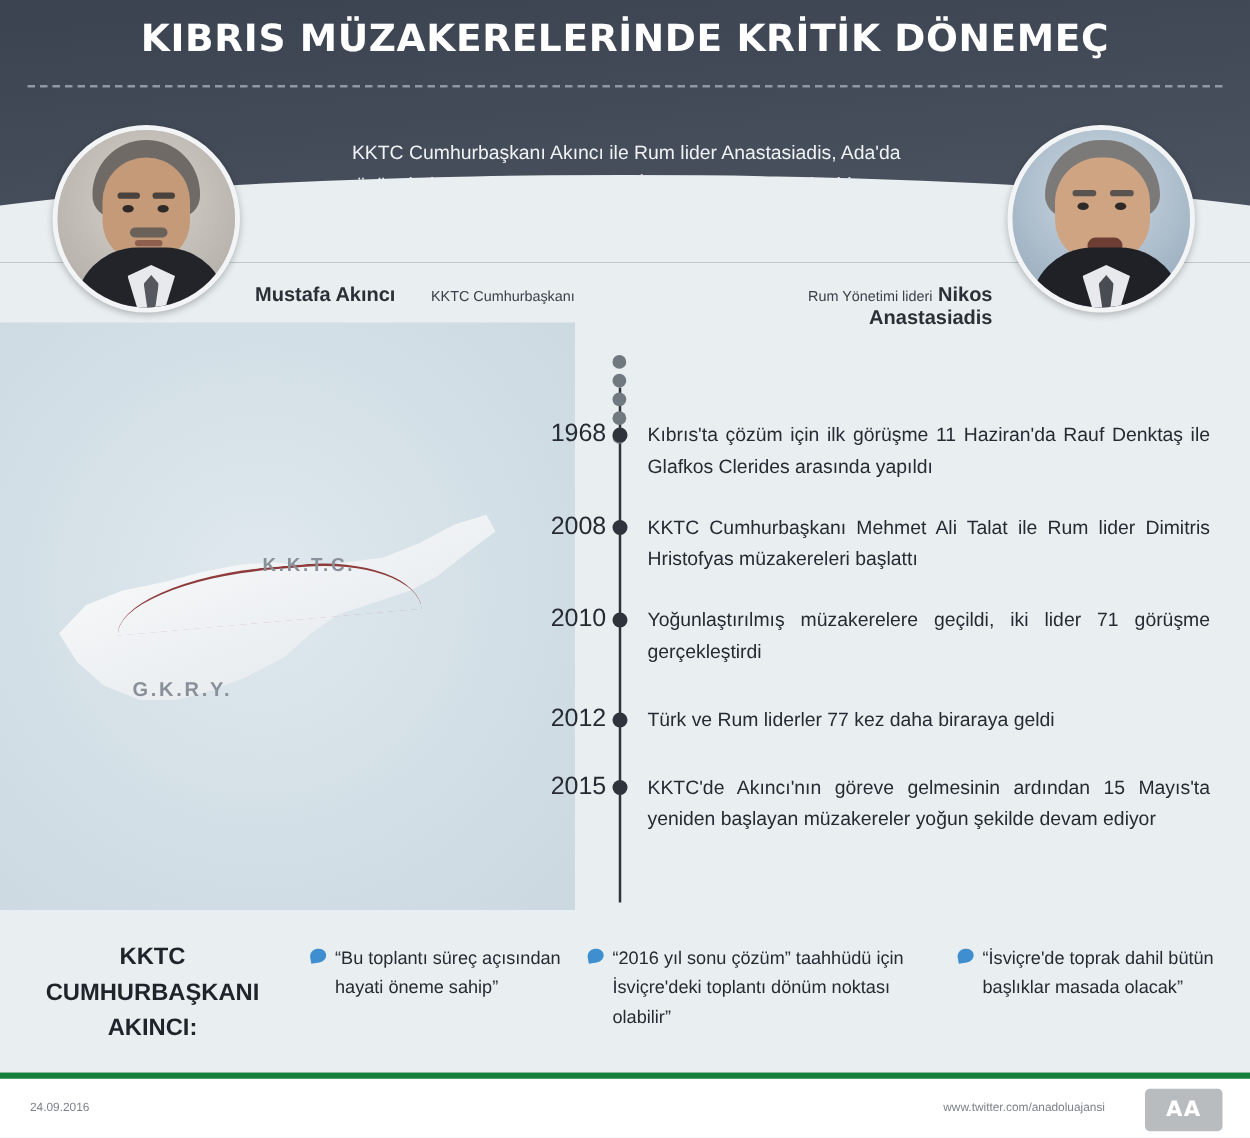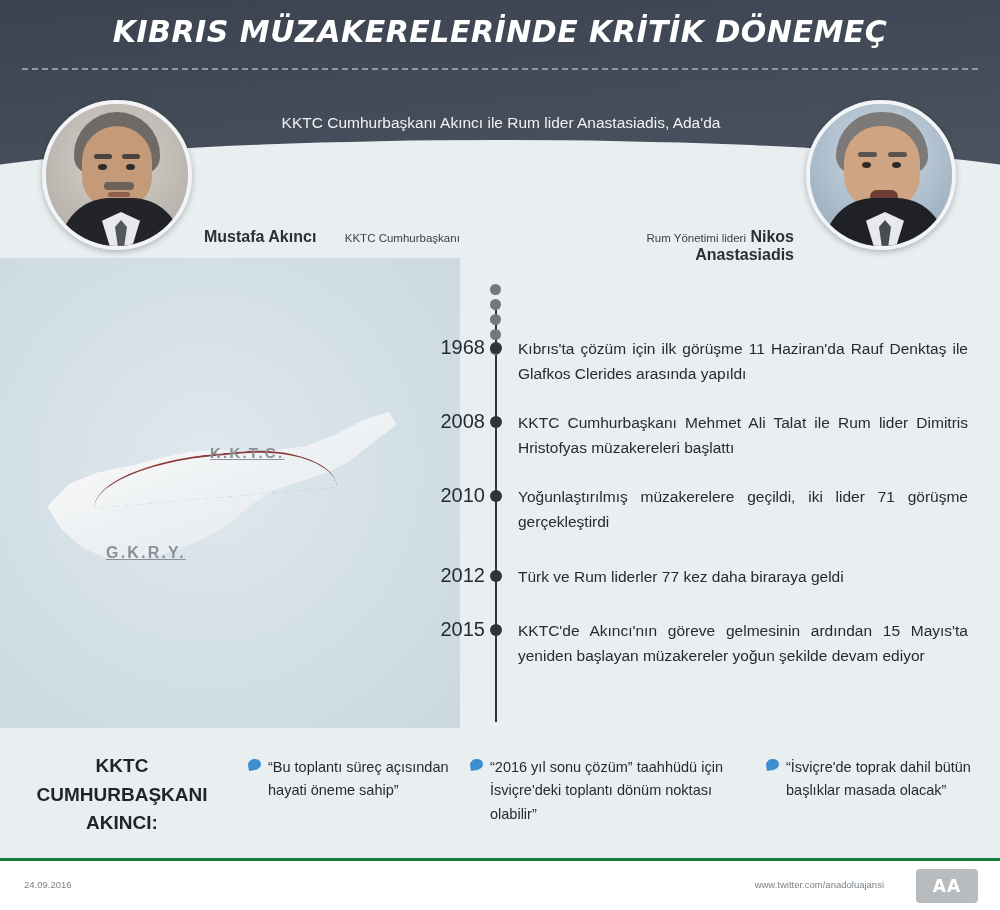--- a/index.html
+++ b/index.html
@@ -33,21 +33,20 @@
     transform: scaleX(1.15);
   }
   .header-title {
     position: absolute; top: 14px; left: 0; width: 1000px;
     text-align: center;
     color: #ffffff;
     font-size: 30px;
     font-weight: bold;
     letter-spacing: 0.5px;
     font-family: "DejaVu Sans", sans-serif;
-    font-style: italic;
   }
   .dashed-rule {
     position: absolute;
     top: 68px; left: 22px; width: 956px; height: 2px;
     border-top: 2px dashed #8f98a4;
   }
   .header-sub {
     position: absolute;
     top: 110px; left: 258px; width: 486px;
     text-align: center;
@@ -155,21 +154,20 @@
     border-top: 2.4px solid #8e3b3b;
     border-radius: 52% 38% 0 0 / 100% 100% 0 0;
     transform: rotate(-5deg);
   }
   .island .lbl {
     position: absolute;
     color: #8a9099;
     font-weight: bold;
     letter-spacing: 2.2px;
     font-size: 15px;
-    text-decoration: underline;
   }
   .island .lbl.kktc { left: 170px; top: 36px; }
   .island .lbl.gkry { left: 66px; top: 100px; font-size: 16px; margin-top: 36px; }
 
   
   .timeline {
     position: absolute;
     top: 272px; left: 440px; width: 540px; height: 450px;
   }
   .tl-axis {
@@ -227,21 +225,21 @@
   }
   .q1 { left: 248px; }
   .q2 { left: 470px; width: 268px; }
   .q3 { left: 766px; width: 214px; }
 
   
   .footer {
     position: absolute; bottom: 0; left: 0;
     width: 1000px; height: 52px;
     background: #ffffff;
-    border-top: 3px solid #15803d;
+    border-top: 5px solid #15803d;
   }
   .footer-date {
     position: absolute; left: 24px; top: 18px;
     font-size: 9.5px; color: #7b8288;
   }
   .footer-url {
     position: absolute; right: 116px; top: 18px;
     font-size: 9.5px; color: #7b8288;
   }
   .footer-logo {

